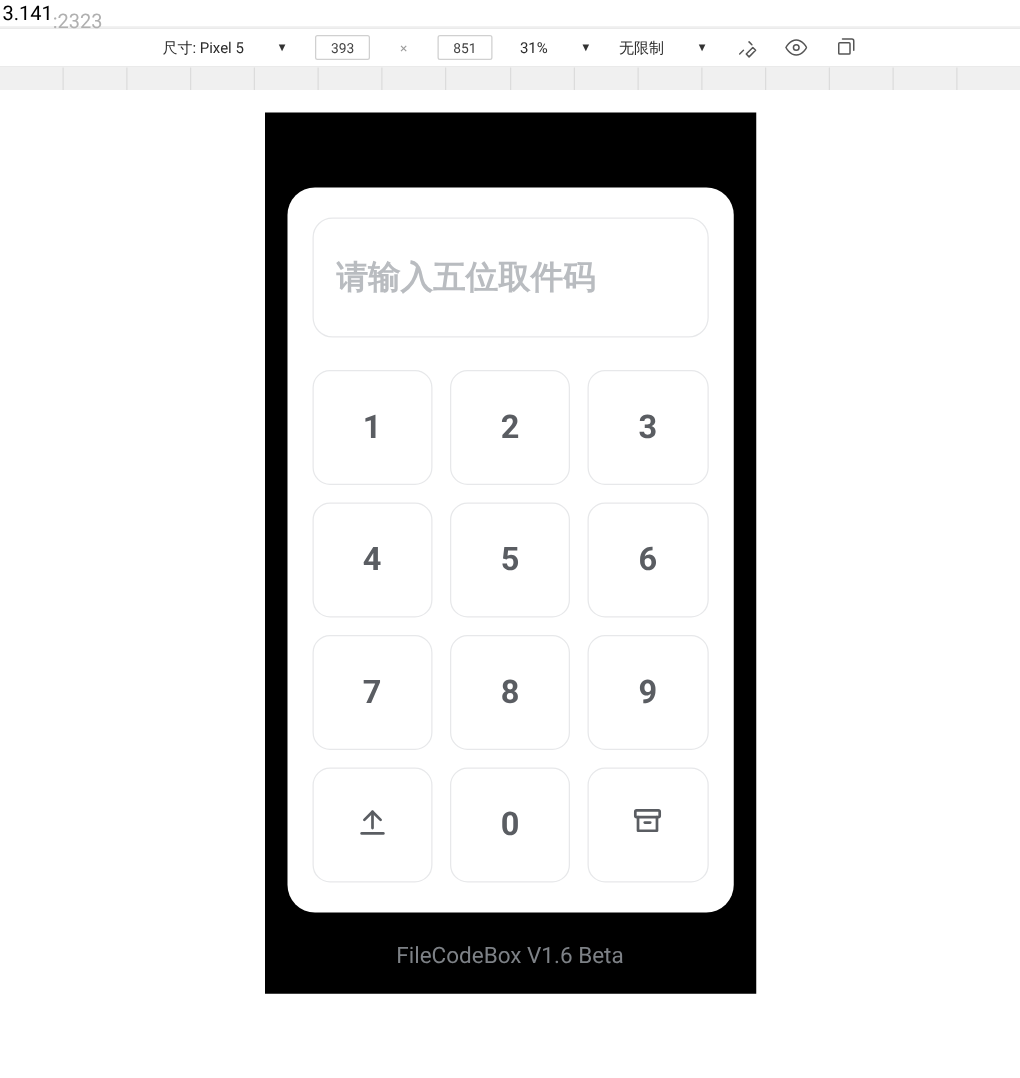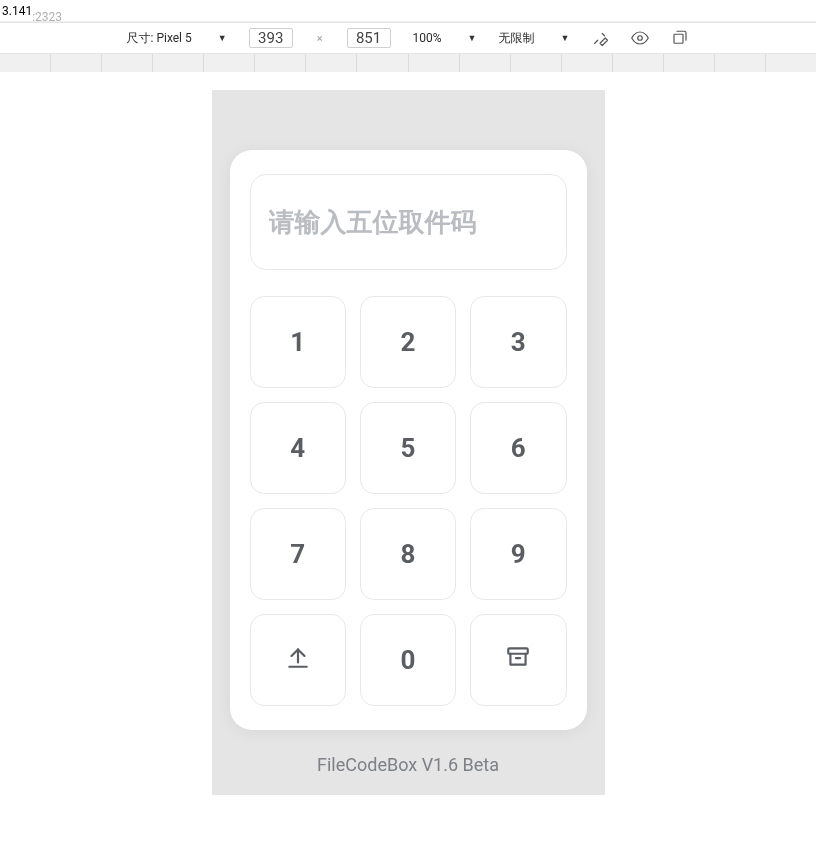--- a/index.html
+++ b/index.html
@@ -4,21 +4,21 @@
 <style>
   * { box-sizing: border-box; margin: 0; padding: 0; font-family: -apple-system, BlinkMacSystemFont, "Segoe UI", Roboto, "Helvetica Neue", Arial, "PingFang SC", "Microsoft YaHei", sans-serif; }
   html, body { width: 816px; height: 862px; background: #ffffff; overflow: hidden; }
 
   
   .addr-bar {
     height: 22px;
     display: flex;
     align-items: center;
     padding-left: 2px;
-    font-size: 12px;
+    font-size: 16px;
     color: #555;
     border-bottom: 1px solid #eee;
   }
   .addr-bar .host { color: #000; }
   .addr-bar .port { color: #b0b0b0; margin-top: 12px; }
 
   
   .dev-toolbar {
     height: 32px;
     display: flex;
@@ -29,21 +29,21 @@
     color: #2b2b2b;
     border-top: 1px solid #e4e4e4;
     border-bottom: 1px solid #e4e4e4;
     background: #fff;
   }
   .dev-toolbar .group { display: flex; align-items: center; gap: 24px; }
   .dev-toolbar .dim-input {
     width: 44px; height: 20px;
     border: 1px solid #d0d0d0;
     border-radius: 2px;
-    font-size: 15px;
+    font-size: 11px;
     text-align: center;
     color: #444;
     background:#fff;
   }
   .dev-toolbar .x-sep { color:#9b9b9b; font-size:11px; }
   .dev-toolbar .caret { font-size:9px; color:#333; margin-left:2px;}
   .dev-toolbar svg { display:block; }
   .icon-btn { display:flex; align-items:center; justify-content:center; width:18px; height:18px; cursor:pointer;}
 
   
@@ -60,21 +60,21 @@
   .stage {
     width: 100%;
     height: calc(862px - 22px - 32px - 18px);
     display: flex;
     justify-content: center;
     align-items: flex-start;
   }
   .device {
     width: 393px;
     margin-top: 18px;
-    background: #e5e5e5;
+    background: #000000;
     border-radius: 0;
     padding: 60px 18px 20px 18px;
     display:flex;
     flex-direction:column;
     align-items:center;
   }
 
   
   .card {
     width: 100%;
@@ -138,21 +138,21 @@
   <div class="group">
     <span>尺寸: Pixel 5</span>
     <span class="caret">▼</span>
   </div>
   <div class="group">
     <input class="dim-input" value="393" style="">
     <span class="x-sep">×</span>
     <input class="dim-input" value="851" style="">
   </div>
   <div class="group">
-    <span>100%</span>
+    <span>31%</span>
     <span class="caret">▼</span>
   </div>
   <div class="group">
     <span>无限制</span>
     <span class="caret">▼</span>
   </div>
   <div class="icon-btn">
     <svg viewBox="0 0 24 24" fill="none" stroke="#555" stroke-width="1.6" stroke-linecap="round" stroke-linejoin="round">
         <path d="M12 19l7-7 3 3-7 7-3-3z"></path>
         <path d="M18 13l-1.5-7.5L2 2l3.5 14.5L13 18l5-5z" opacity="0"></path>

